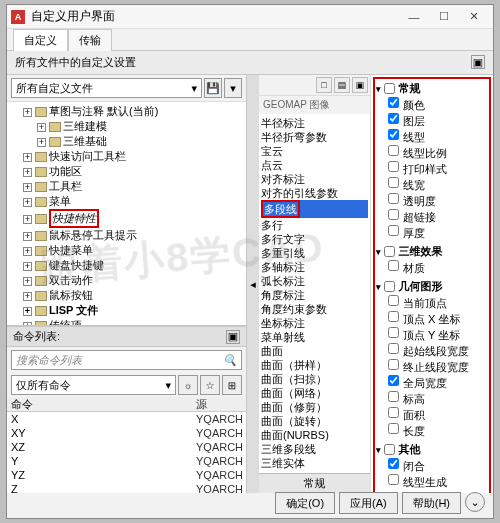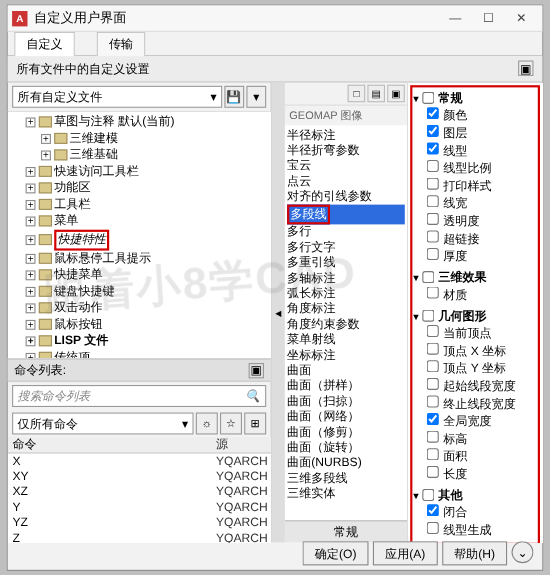--- a/index.html
+++ b/index.html
@@ -2,21 +2,21 @@
 <html><head>
 <meta charset="utf-8">
 <style>
 *{box-sizing:border-box;margin:0;padding:0;font-family:"Microsoft YaHei",SimSun,sans-serif;font-size:11px}
 body{background:#bfbfbf;width:500px;height:523px;overflow:hidden;position:relative}
 .window{position:absolute;left:6px;top:4px;width:488px;height:515px;background:#f2f2f2;border:1px solid #888}
 .titlebar{height:24px;display:flex;align-items:center;padding:0 4px;background:#f7f7f7;border-bottom:1px solid #ddd}
 .titlebar .logo{width:14px;height:14px;background:#c33;margin-right:6px;display:flex;align-items:center;justify-content:center;color:#fff;font-size:9px;font-weight:bold}
 .titlebar .title{flex:1;font-size:12px}
 .titlebar .wbtn{width:30px;height:20px;display:flex;align-items:center;justify-content:center;color:#444}
-.tabs{height:22px;display:flex;border-bottom:1px solid #c7c7c7;padding-left:6px;gap:20px}
+.tabs{height:22px;display:flex;border-bottom:1px solid #c7c7c7;padding-left:6px;gap:0}
 .tab{height:22px;padding:3px 10px 0;border:1px solid #c7c7c7;border-bottom:none;background:#f7f7f7;font-size:11px}
 .tab.active{background:#fff}
 .panel-label{padding:4px 8px;background:#ececec;border-bottom:1px solid #c7c7c7;font-size:11px}
 .content{display:flex;height:418px}
 .left{width:240px;border-right:1px solid #c7c7c7;display:flex;flex-direction:column}
 .right{flex:1;display:flex}
 .right-list{width:112px;border-right:1px solid #ddd;display:flex;flex-direction:column}
 .right-props{flex:1;overflow:hidden}
 .combo-row{display:flex;padding:3px 4px;gap:2px;border-bottom:1px solid #ddd}
 .combo{flex:1;height:20px;border:1px solid #999;background:#fff;padding:0 4px;display:flex;align-items:center;justify-content:space-between}
@@ -165,31 +165,32 @@
           <span>□</span>
           <span>▤</span>
           <span>▣</span>
         </div>
         <div style="padding:2px 4px;color:#666;font-size:10px">GEOMAP 图像</div>
         <div class="list-panel" id="rlist">
             <div>半径标注</div>
             <div>半径折弯参数</div>
             <div>宝云</div>
             <div>点云</div>
+            <div>对齐标注</div>
             <div>对齐的引线参数</div>
             <div class="sel"><span class="hl-red" style="border-color:#d40000;background:#2d6cdf;color:#fff">多段线</span></div>
             <div>多行</div>
             <div>多行文字</div>
             <div>多重引线</div>
             <div>多轴标注</div>
             <div>弧长标注</div>
             <div>角度标注</div>
             <div>角度约束参数</div>
+            <div>坐标标注</div>
             <div>菜单射线</div>
-            <div>坐标标注</div>
             <div>曲面</div>
             <div>曲面（拼样）</div>
             <div>曲面（扫掠）</div>
             <div>曲面（网络）</div>
             <div>曲面（修剪）</div>
             <div>曲面（旋转）</div>
             <div>曲面(NURBS)</div>
             <div>三维多段线</div>
             <div>三维实体</div>
           </div>

